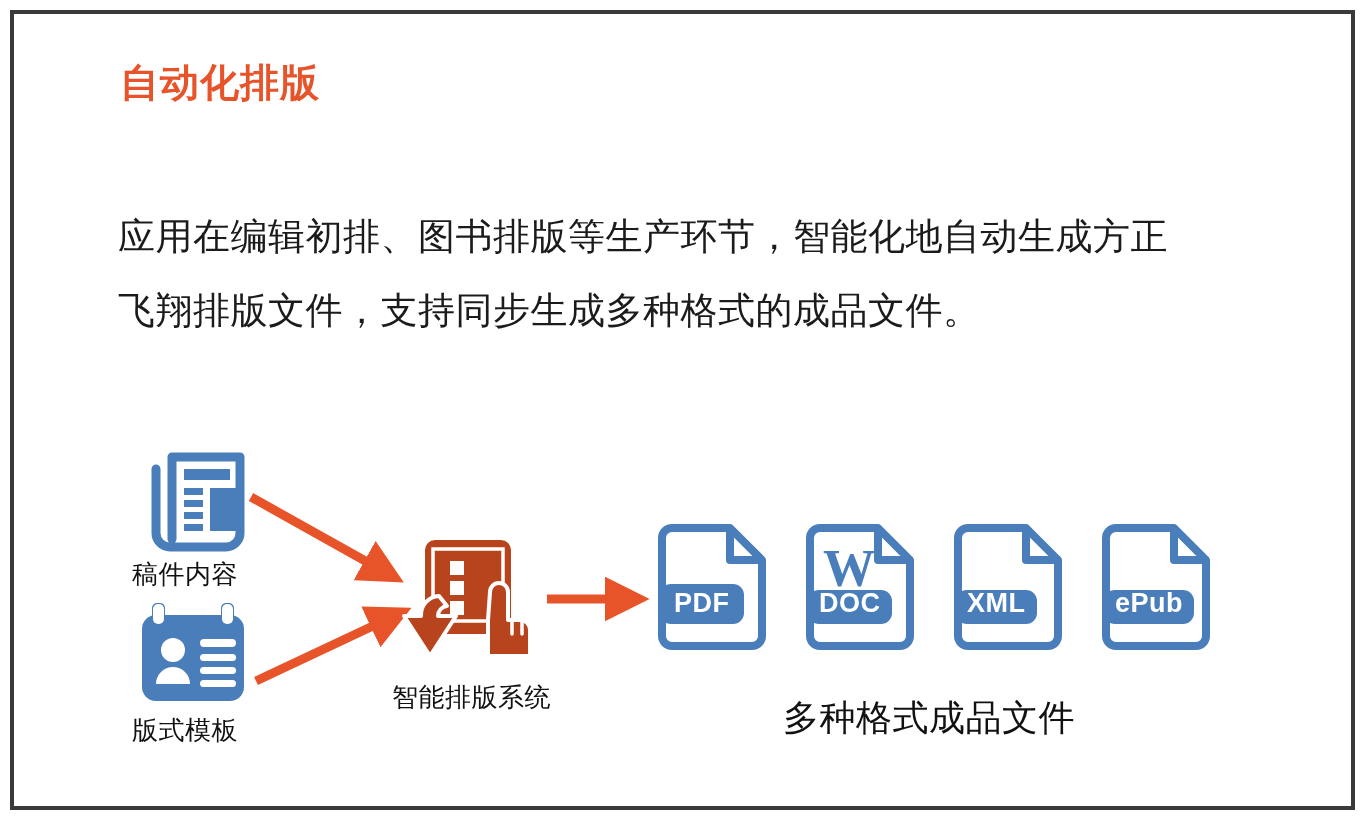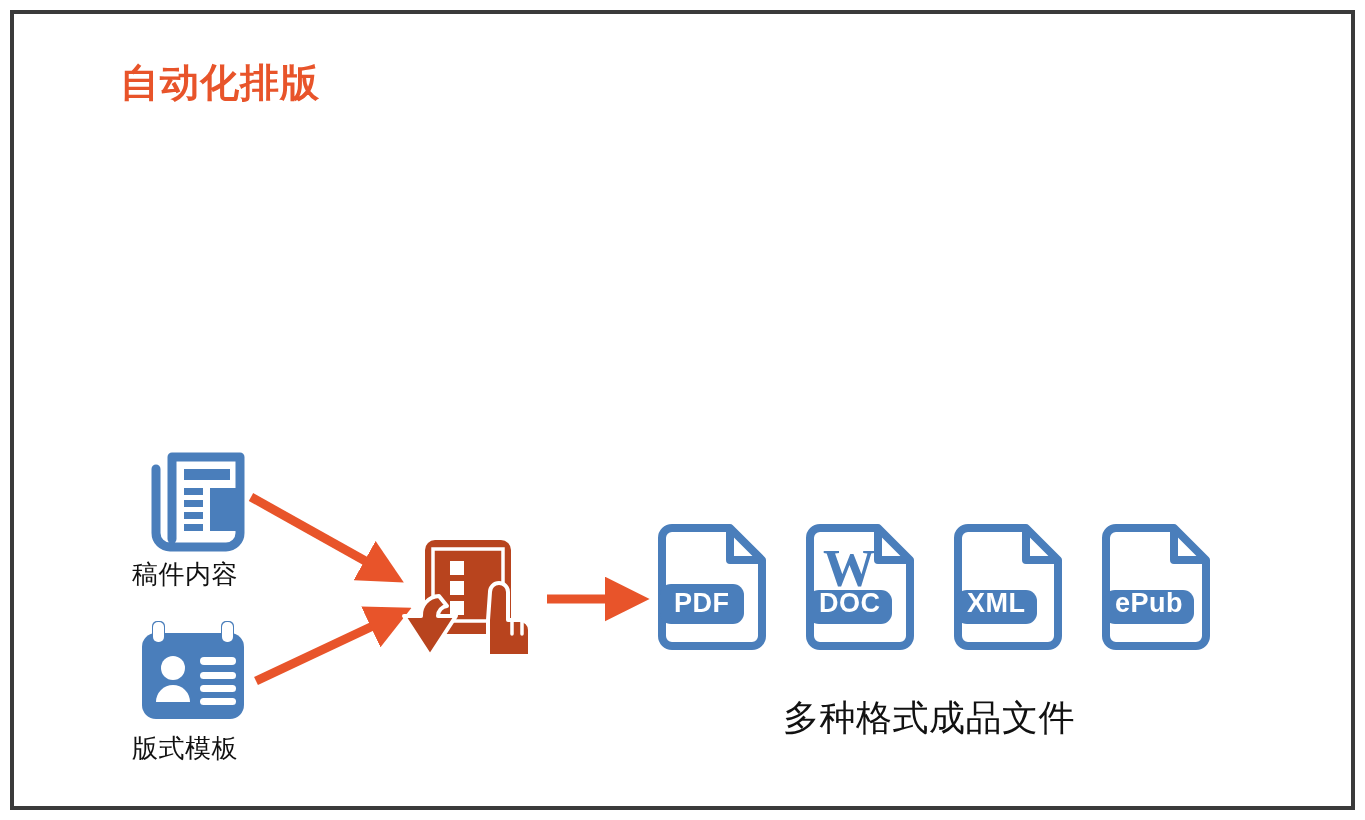--- a/index.html
+++ b/index.html
@@ -72,21 +72,21 @@
   }
   .node-label {
     font-size: 26px;
     color: #111111;
     white-space: nowrap;
     margin-top: 2px;
     letter-spacing: 0.5px;
   }
 
   #node-source   { left: 118px; top: 26px; }
-  #node-template { left: 118px; top: 210px; }
+  #node-template { left: 118px; top: 192px; }
   #node-system   { left: 378px; top: 125px; }
 
   #node-system .node-label { margin-top: 6px; }
 
   
   #output-group {
     position: absolute;
     left: 630px;
     top: 115px;
     width: 600px;
@@ -123,20 +123,24 @@
 
   svg { display: block; overflow: visible; }
 </style>
 </head>
 <body>
 
 <div id="slide-frame">
 
   <h1 id="slide-title">自动化排版</h1>
 
+  <div id="body-text">
+    <span class="line">应用在编辑初排、图书排版等生产环节，智能化地自动生成方正</span>
+    <span class="line">飞翔排版文件，支持同步生成多种格式的成品文件。</span>
+  </div>
 
   <div id="diagram">
 
     <svg id="arrow-layer" viewBox="0 0 1337 385">
       <defs>
         <marker id="ah" markerWidth="5" markerHeight="5" refX="2.6" refY="2.5" orient="auto" markerUnits="strokeWidth">
           <path d="M0,0 L5,2.5 L0,5 Z" fill="#E8542A"></path>
         </marker>
       </defs>
       <line x1="237" y1="88" x2="371" y2="163" stroke="#E8542A" stroke-width="9" marker-end="url(#ah)"></line>
@@ -184,20 +188,21 @@
           <rect x="33" y="6" width="86" height="94" rx="10" fill="#B8441E"></rect>
           <rect x="41" y="15" width="70" height="72" fill="none" stroke="#ffffff" stroke-width="3.5"></rect>
           <rect x="58" y="27" width="14" height="14" fill="#ffffff"></rect>
           <rect x="58" y="47" width="14" height="14" fill="#ffffff"></rect>
           <rect x="58" y="67" width="14" height="14" fill="#ffffff"></rect>
           <path d="M47 62 a19 19 0 0 0 -18 20 L12 82 L38 122 L64 82 L46 82 a10 10 0 0 1 9 -10 Z" fill="#B8441E" stroke="#ffffff" stroke-width="4" stroke-linejoin="round"></path>
           <path d="M98 58 a9 9 0 0 1 18 0 L116 86 L128 86 a10 10 0 0 1 10 10 L138 122 L96 122 L96 86 Z" fill="#B8441E" stroke="#ffffff" stroke-width="4" stroke-linejoin="round"></path>
           <path d="M120 86 L120 100 M130 88 L130 100" stroke="#ffffff" stroke-width="3.5" stroke-linecap="round"></path>
         </svg>
       </span>
+      <span class="node-label">智能排版系统</span>
     </div>
 
     <div id="output-group">
       <div id="file-row">
 
         <div class="file-icon">
           <svg width="138" height="128" viewBox="0 0 138 128">
             <path d="M18 14 a10 10 0 0 1 10 -10 L86 4 L118 36 L118 112 a10 10 0 0 1 -10 10 L28 122 a10 10 0 0 1 -10 -10 Z" fill="#ffffff" stroke="#4A7EBB" stroke-width="8" stroke-linejoin="round"></path>
             <path d="M86 4 L86 36 L118 36" fill="none" stroke="#4A7EBB" stroke-width="8" stroke-linejoin="round"></path>
           </svg>

